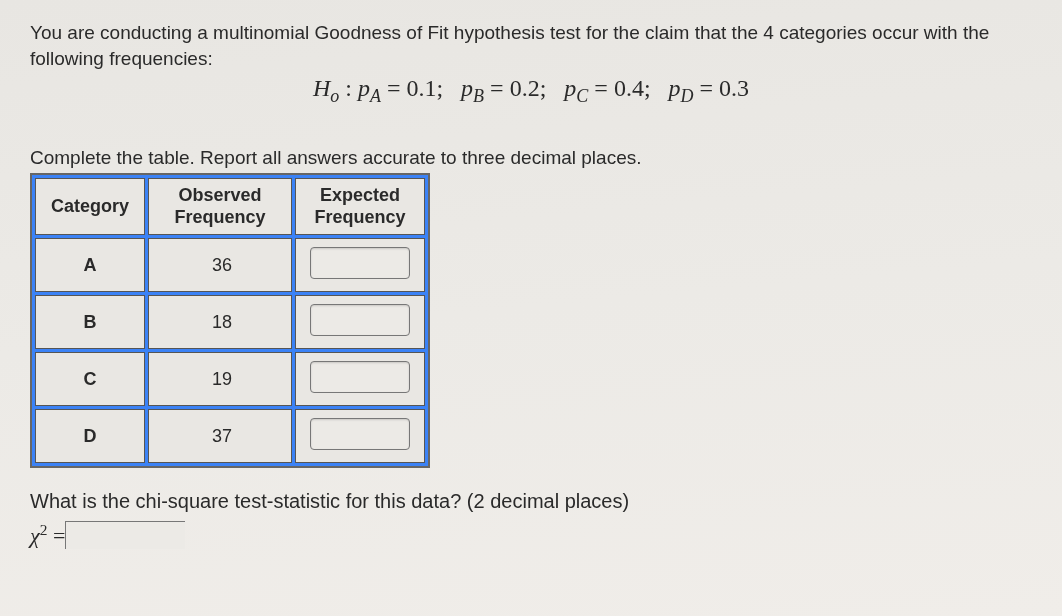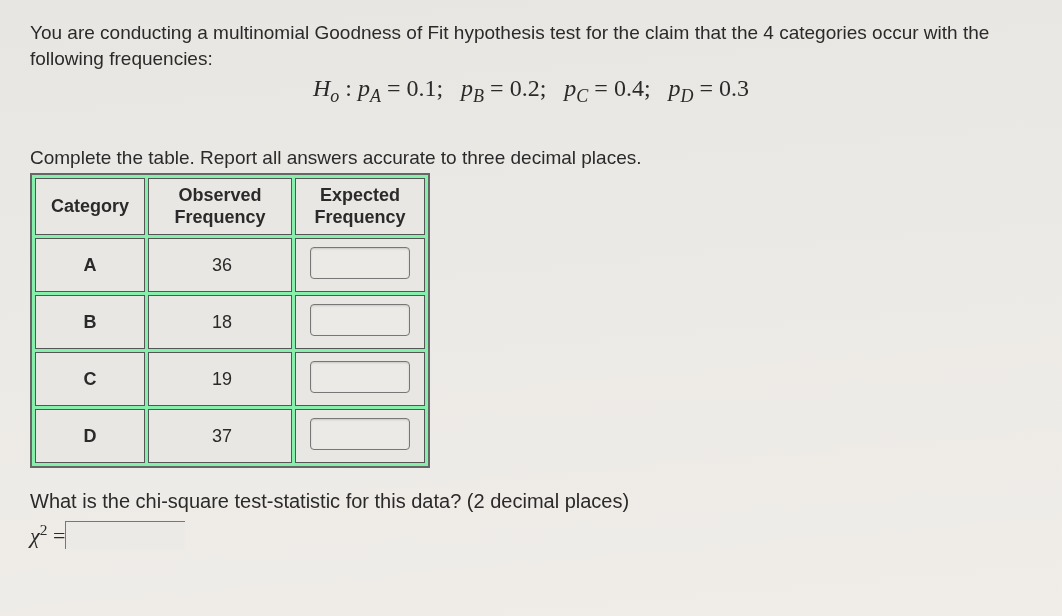--- a/index.html
+++ b/index.html
@@ -34,21 +34,21 @@
       font-size: 0.75em;
       font-style: italic;
     }
     .instruction {
       font-size: 19px;
       margin-bottom: 4px;
     }
     table.freq {
       border-collapse: separate;
       border-spacing: 3px;
-      background: #86efac;
+      background: #3b82f6;
       border: 2px solid #666;
     }
     table.freq th, table.freq td {
       border: 1px solid #555;
       background: #e9e7e3;
       text-align: center;
       vertical-align: middle;
       font-size: 18px;
     }
     table.freq th {

